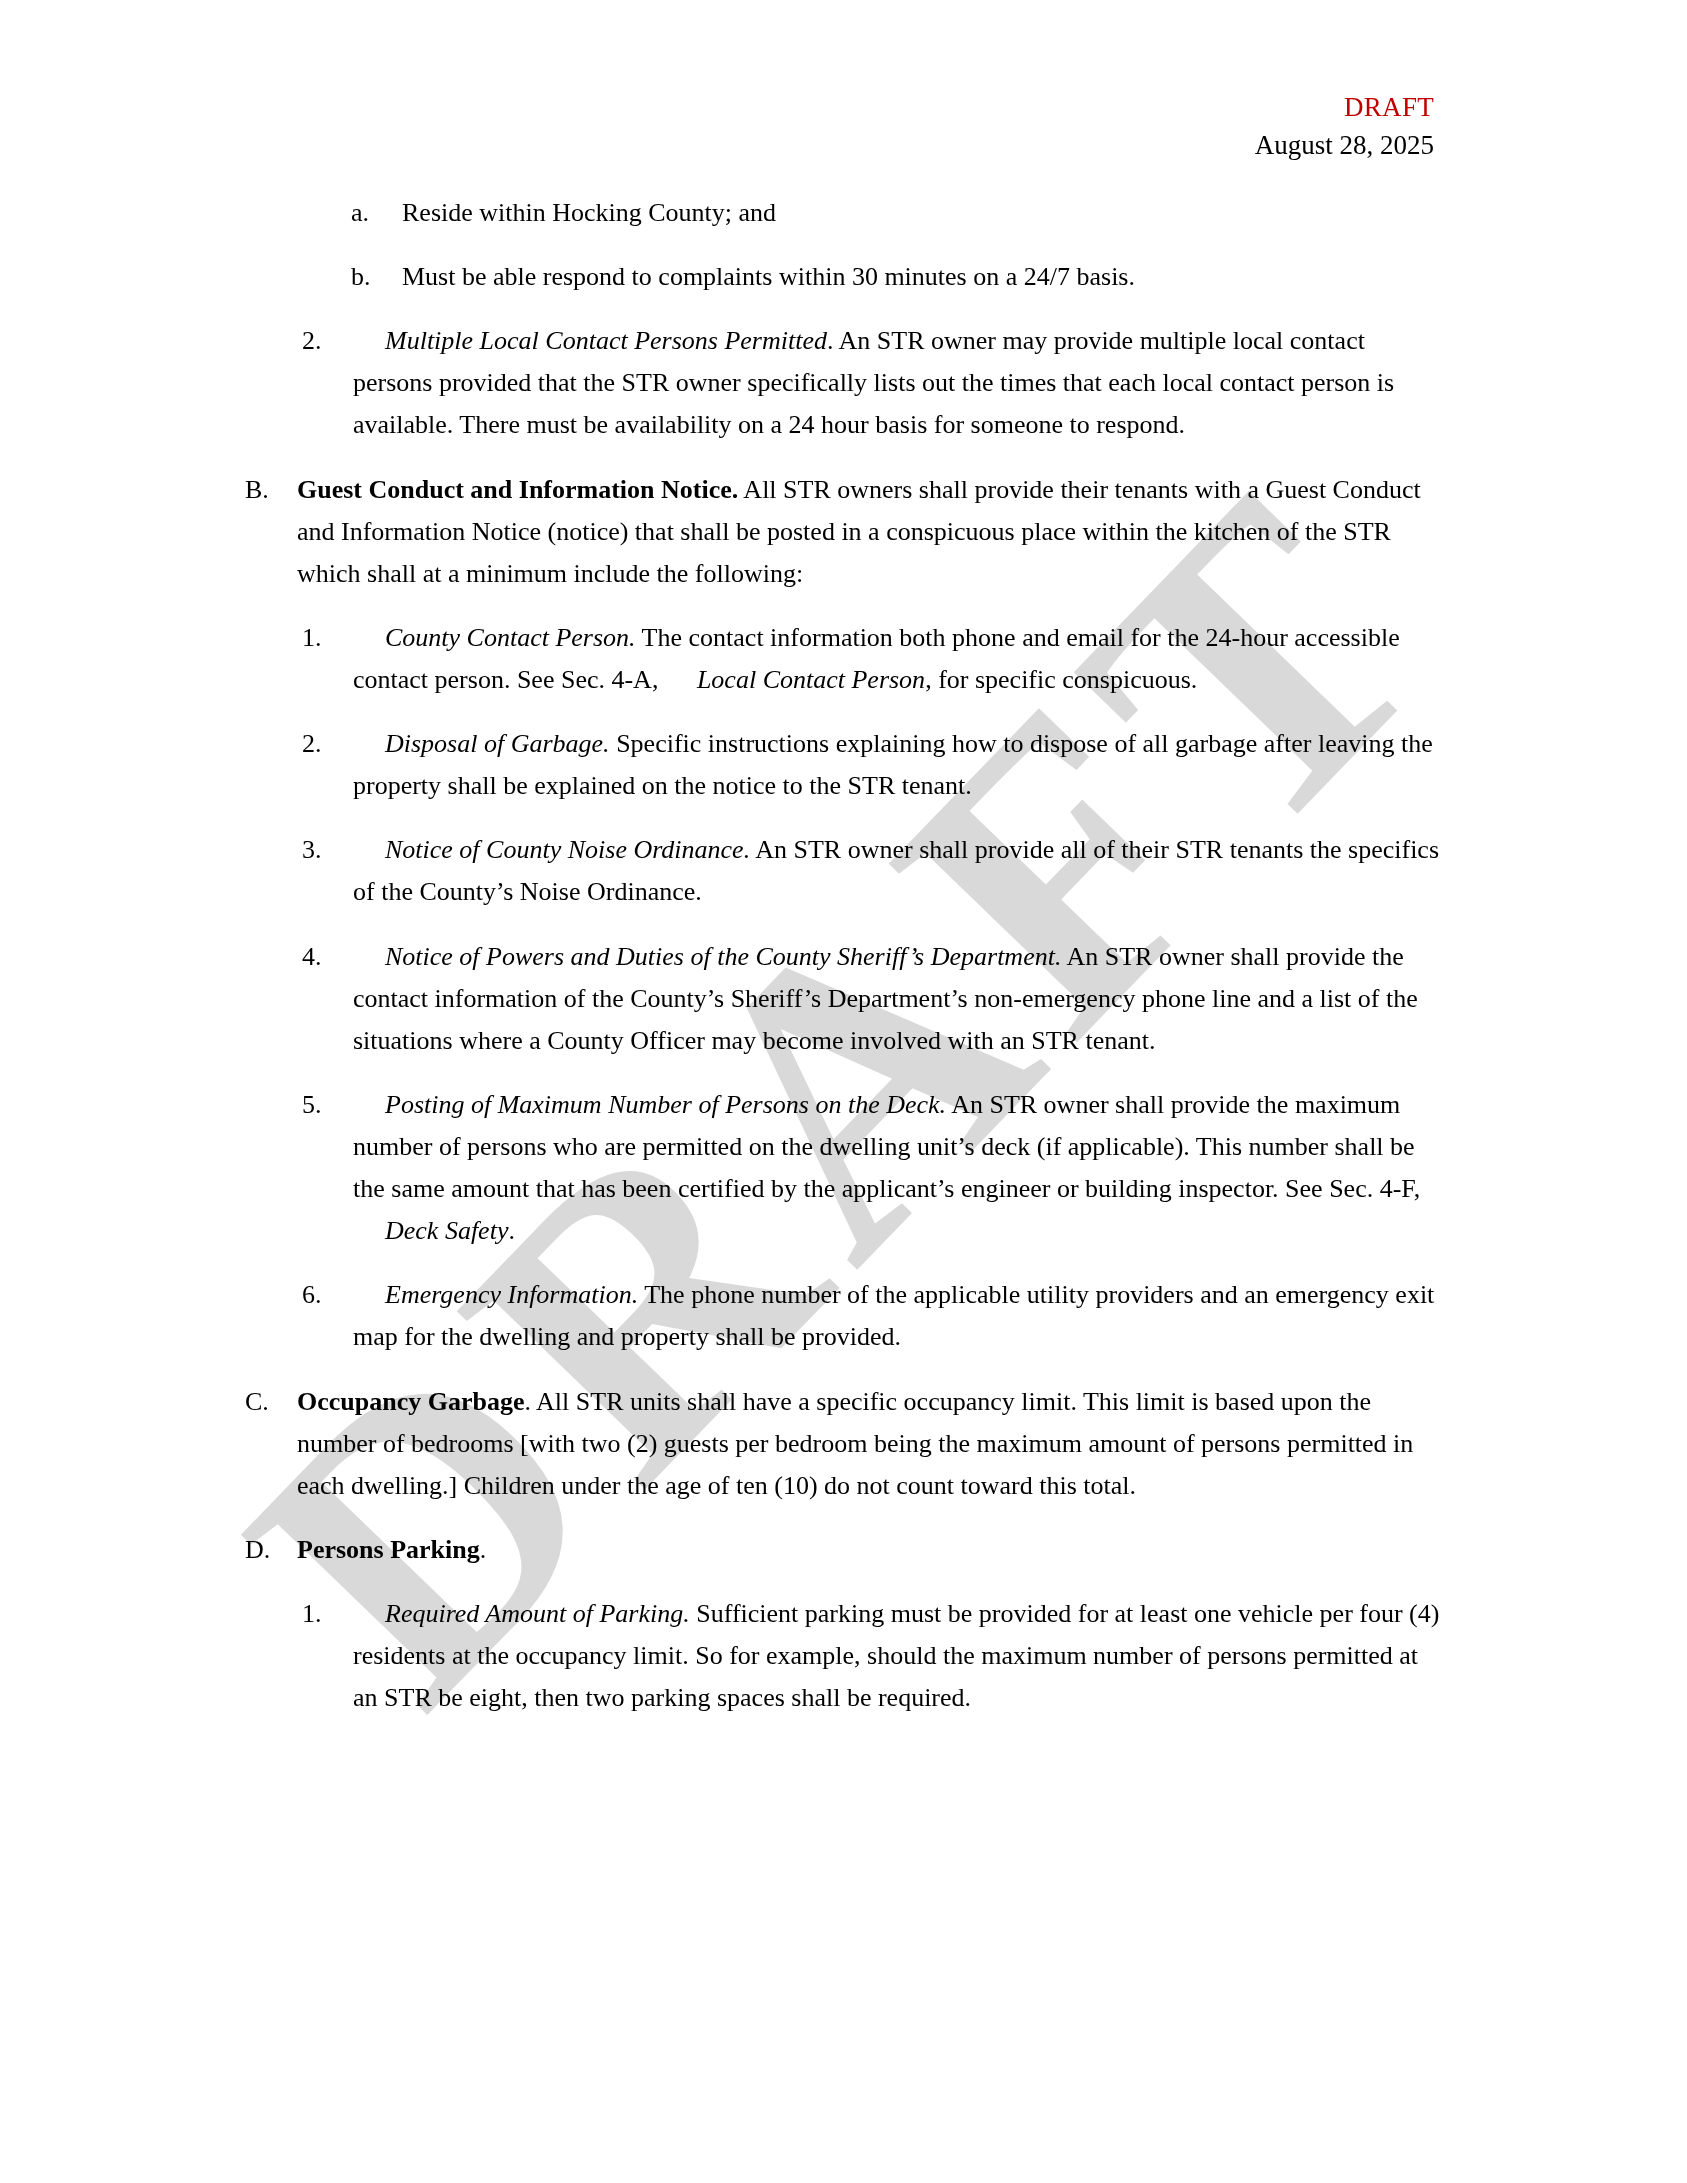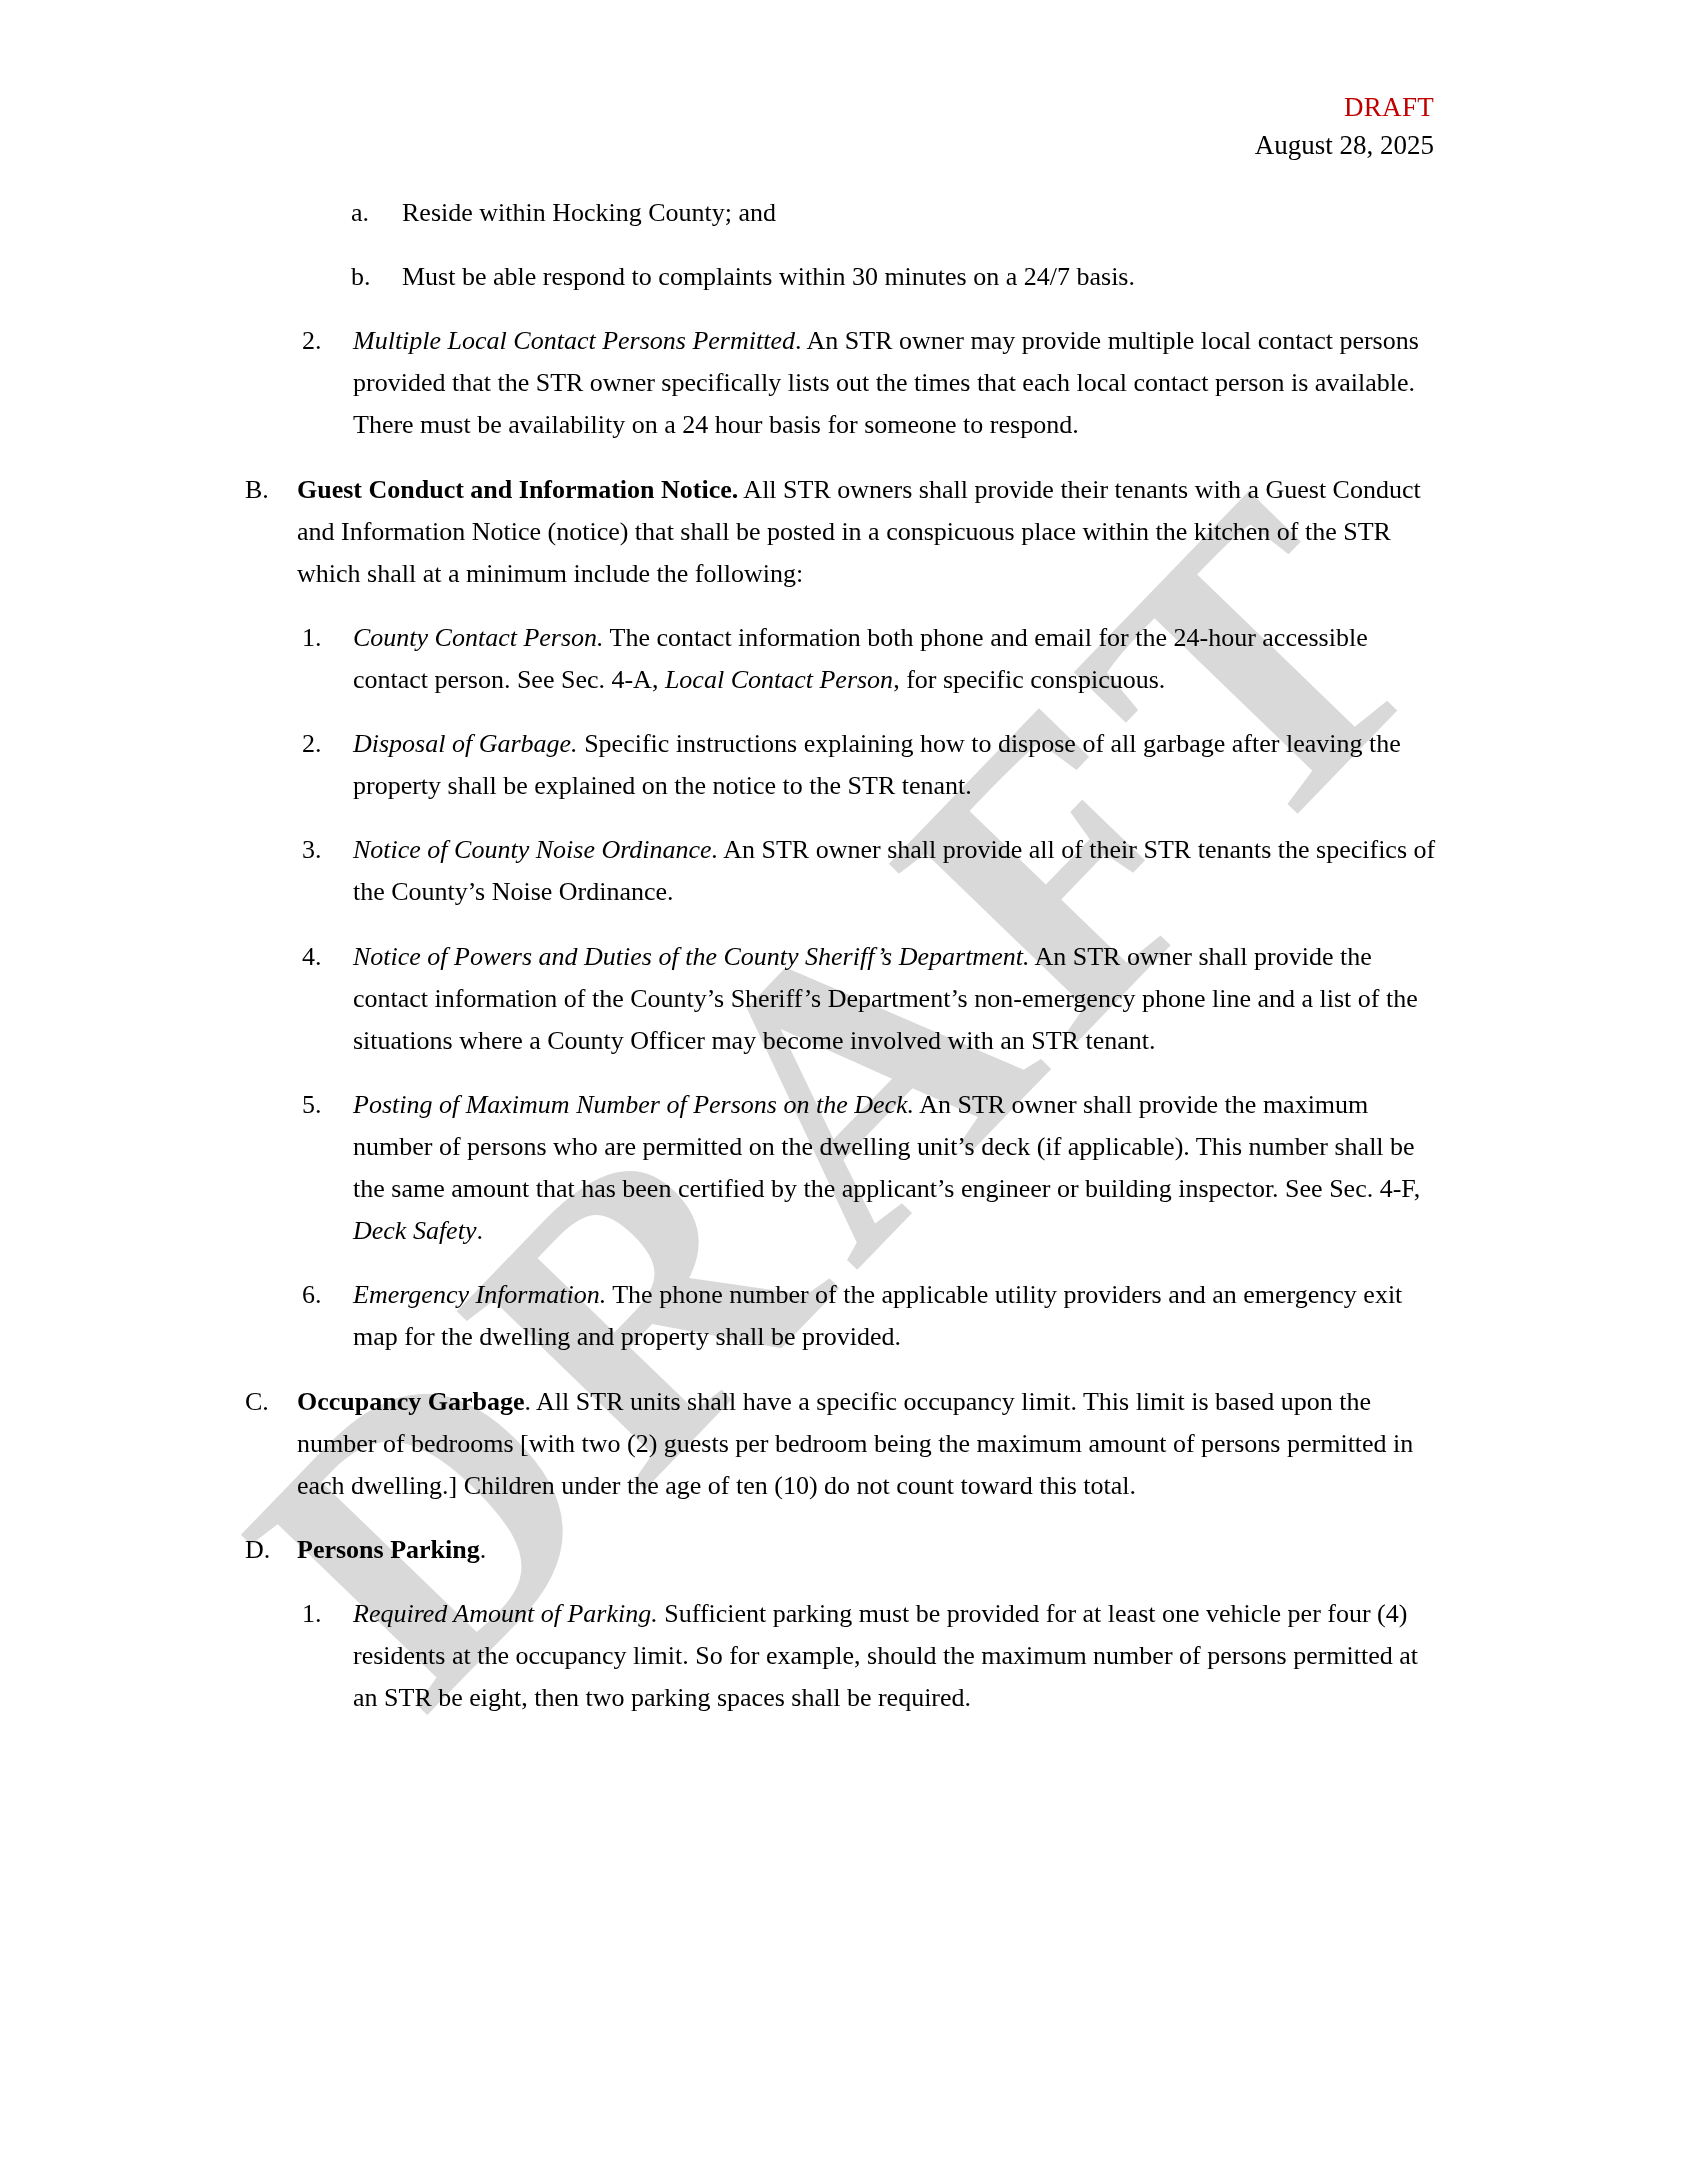--- a/index.html
+++ b/index.html
@@ -103,21 +103,21 @@
   .lvl-num > .marker { width: 51px; }
 
   
   .lvl-sub {
     margin-left: 106px;
     margin-bottom: 22px;
   }
   .lvl-sub > .marker { width: 51px; }
 
   .bold { font-weight: 700; }
-  .ital { font-style: italic; }
+  .ital { font-style: italic; margin-left: 32px; }
 </style>
 </head>
 <body>
 
 <div class="page">
 
   <div class="watermark-layer">
     <div class="watermark-text">DRAFT</div>
   </div>
 

